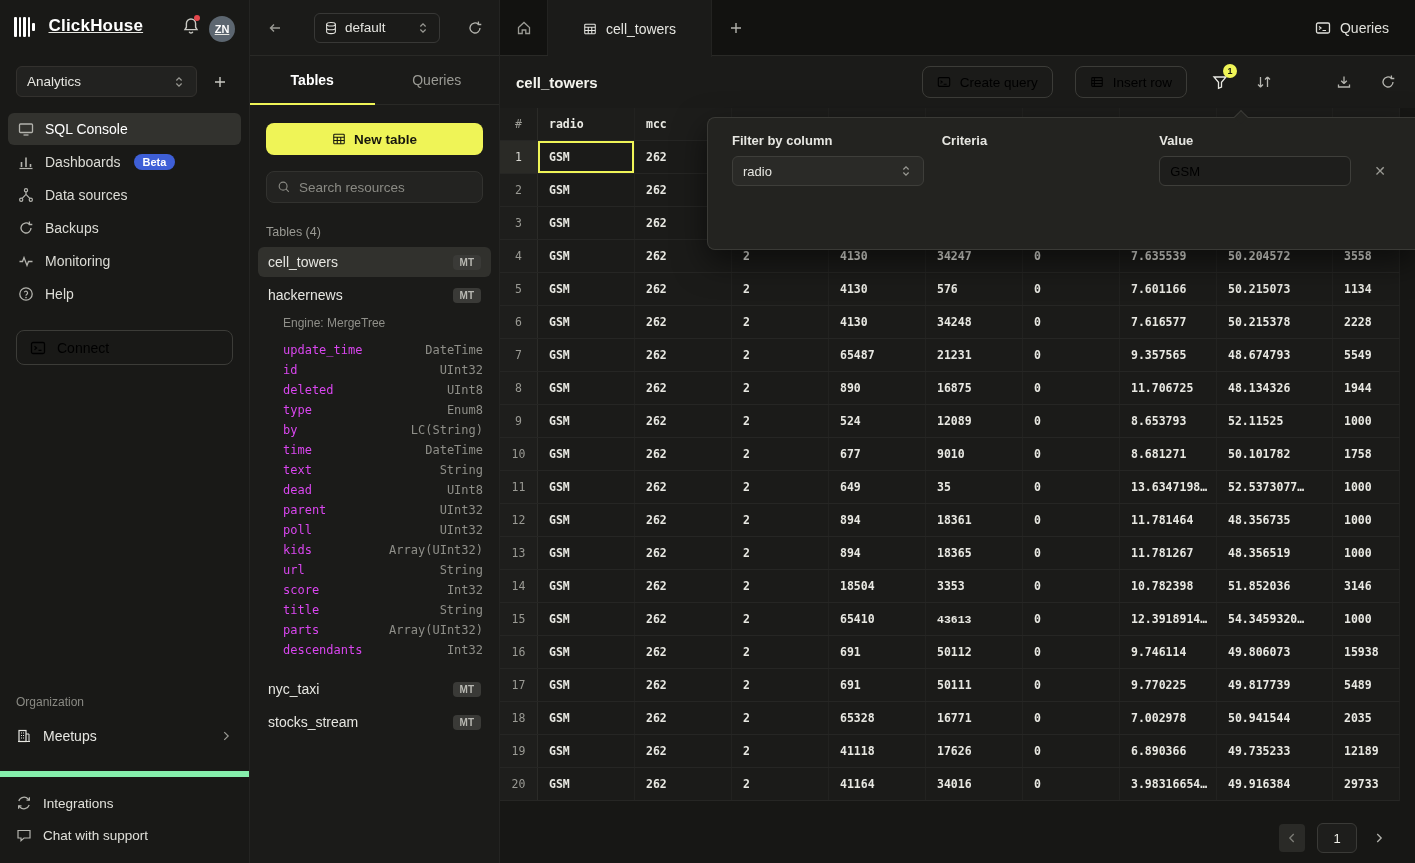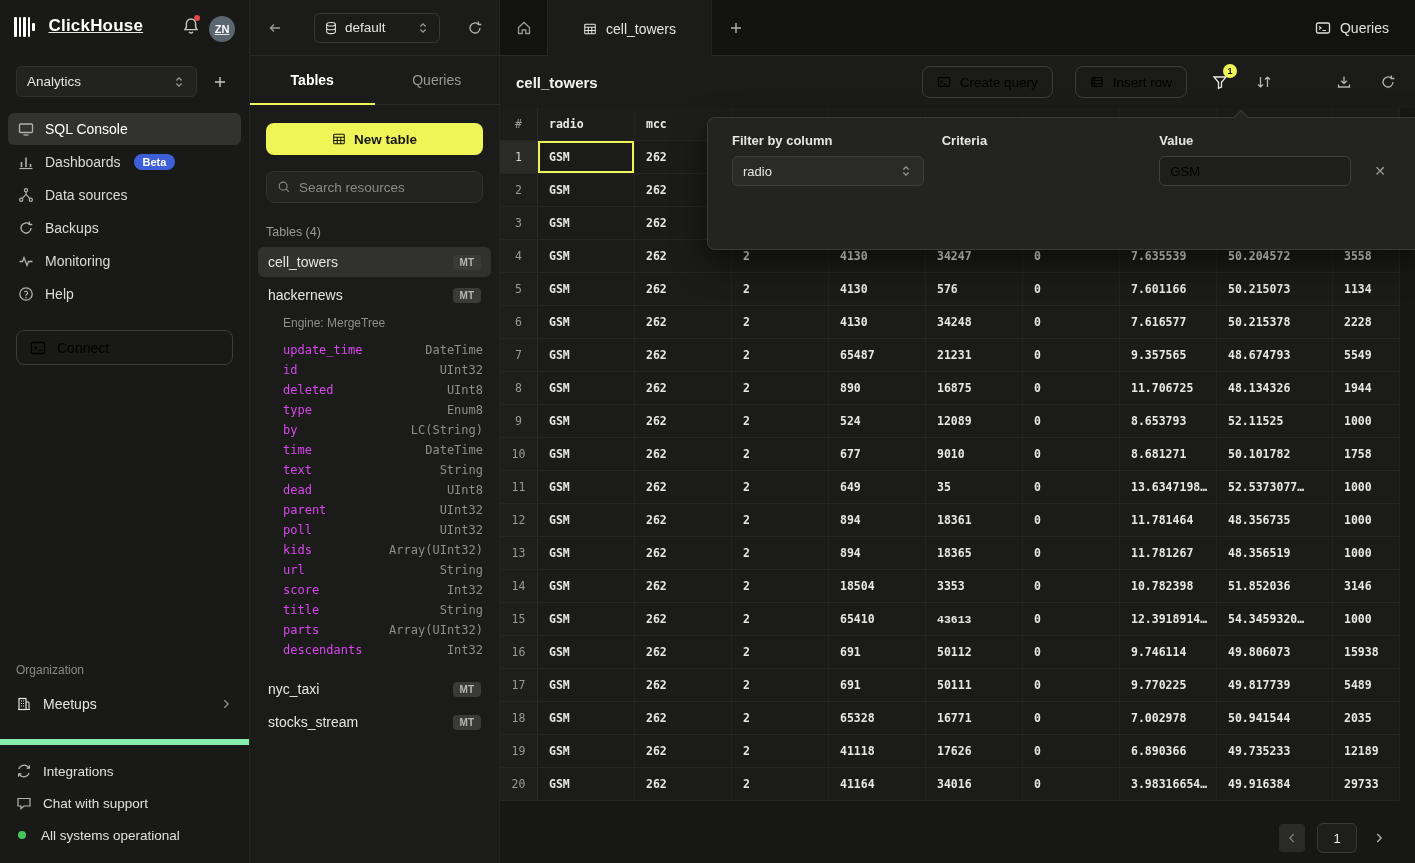--- a/index.html
+++ b/index.html
@@ -257,24 +257,20 @@
       <span>Integrations</span>
     </div>
     <div class="ft-item">
       <span class="icon">
           <svg viewBox="0 0 16 16">
             <path d="M2 3.5h12V11H8l-3 2.6V11H2z" fill="none" stroke="currentColor" stroke-width="1.2"></path>
           </svg>
         </span>
       <span>Chat with support</span>
     </div>
-    <div class="ft-item">
-      <span class="status-dot"></span>
-      <span>All systems operational</span>
-    </div>
   </div>
 </aside>
 
 <section class="explorer">
   <div class="ex-top">
     <span class="collapse icon">
         <svg viewBox="0 0 16 16">
           <path d="M14 8H4.8M8 4.5 4.5 8 8 11.5" fill="none" stroke="currentColor" stroke-width="1.4"></path>
         </svg>
       </span>

